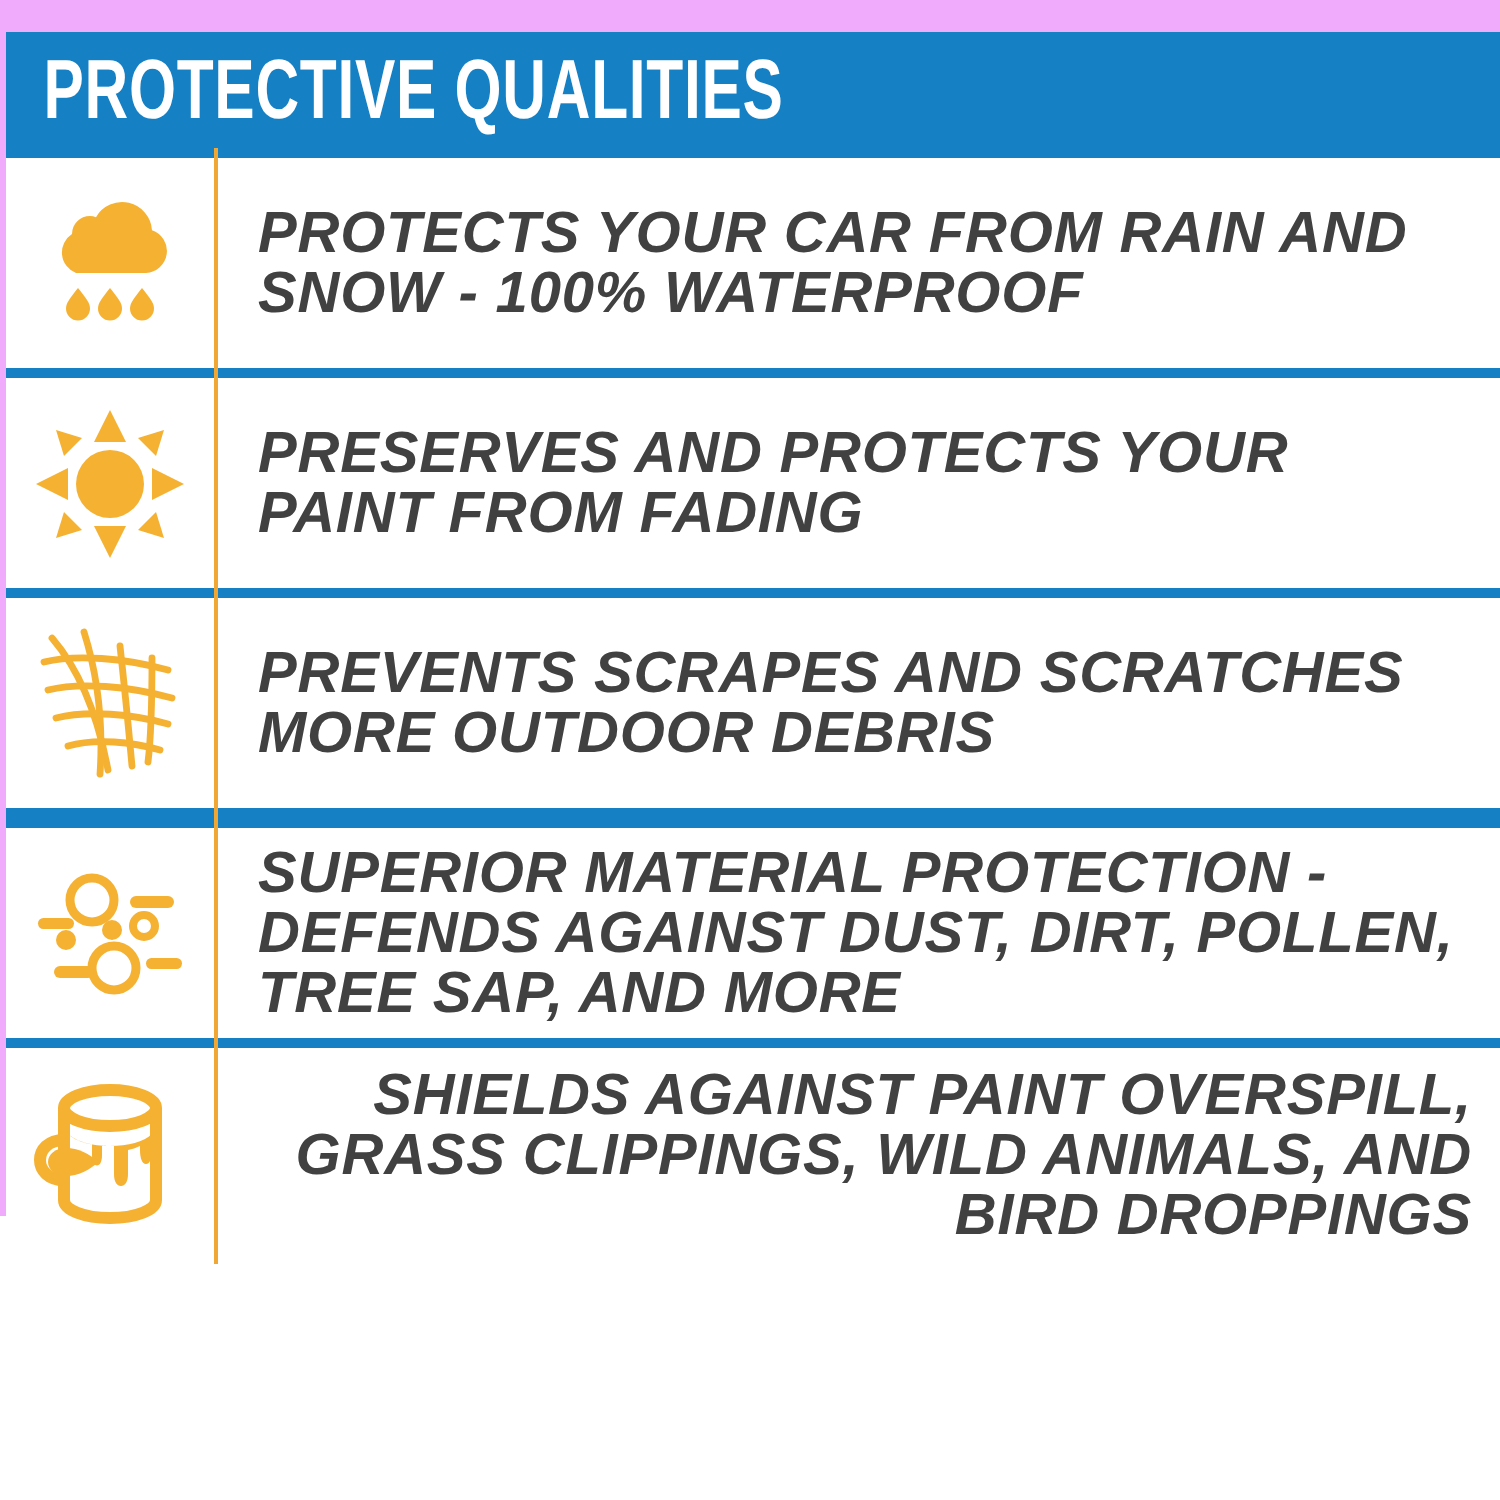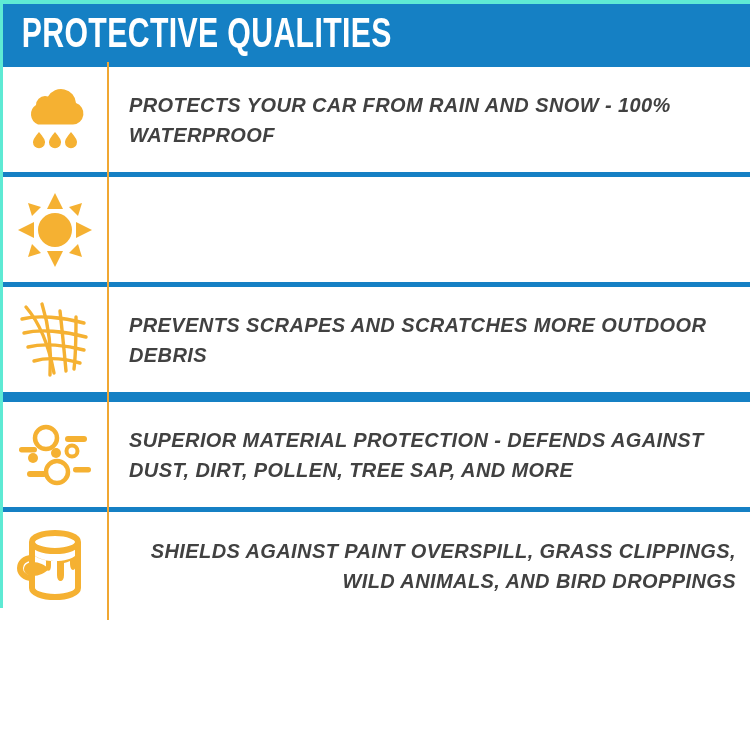--- a/index.html
+++ b/index.html
@@ -11,23 +11,23 @@
     width: 750px;
     height: 750px;
     font-family: "Liberation Sans", sans-serif;
     overflow: hidden;
   }
 
   #infographic {
     position: relative;
     width: 750px;
     height: 608px;
-    background: #5eead4;
-    box-sizing: border-box;
-    padding: 4px 0 0 0;
+    background: #f0abfc;
+    box-sizing: border-box;
+    padding: 16px 0 0 0;
   }
 
   
   .header-bar {
     position: relative;
     height: 58px;
     background: #1580c4;
     margin: 0 0 0 3px;
     width: 747px;
     display: flex;
@@ -77,21 +77,21 @@
     box-sizing: border-box;
   }
   .text-cell {
     flex: 1;
     padding-left: 22px;
     padding-right: 14px;
     box-sizing: border-box;
   }
   .feature-text {
     color: #414141;
-    font-size: 20px;
+    font-size: 29px;
     line-height: 30px;
     font-weight: bold;
     font-style: italic;
     letter-spacing: 0.4px;
     font-family: "Liberation Sans", sans-serif;
   }
 
   
   .orange-rule {
     position: absolute;
@@ -150,20 +150,23 @@
               <polygon points="37,74 29,58 45,58"></polygon>
               <polygon points="0,37 16,29 16,45"></polygon>
               <polygon points="74,37 58,45 58,29"></polygon>
               <polygon points="10,10 23,14 14,23"></polygon>
               <polygon points="64,10 60,23 51,14"></polygon>
               <polygon points="10,64 14,51 23,60"></polygon>
               <polygon points="64,64 51,60 60,51"></polygon>
             </g>
           </svg>
         </span>
+      </div>
+      <div class="text-cell">
+        <div class="feature-text">PRESERVES AND PROTECTS YOUR PAINT FROM FADING</div>
       </div>
     </div>
 
     <div class="divider"></div>
 
     <div class="row">
       <div class="icon-cell">
         <span>
           <svg width="74" height="78" viewBox="0 0 74 78">
             <g stroke="#F5B132" stroke-width="3.4" fill="none" stroke-linecap="round">

